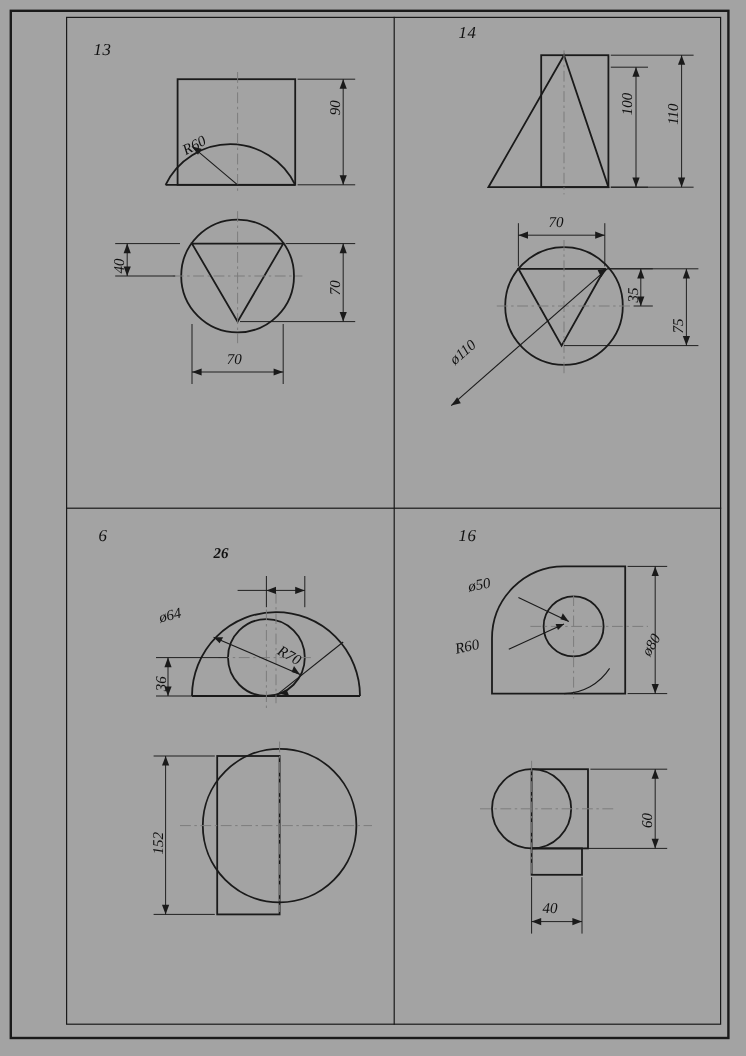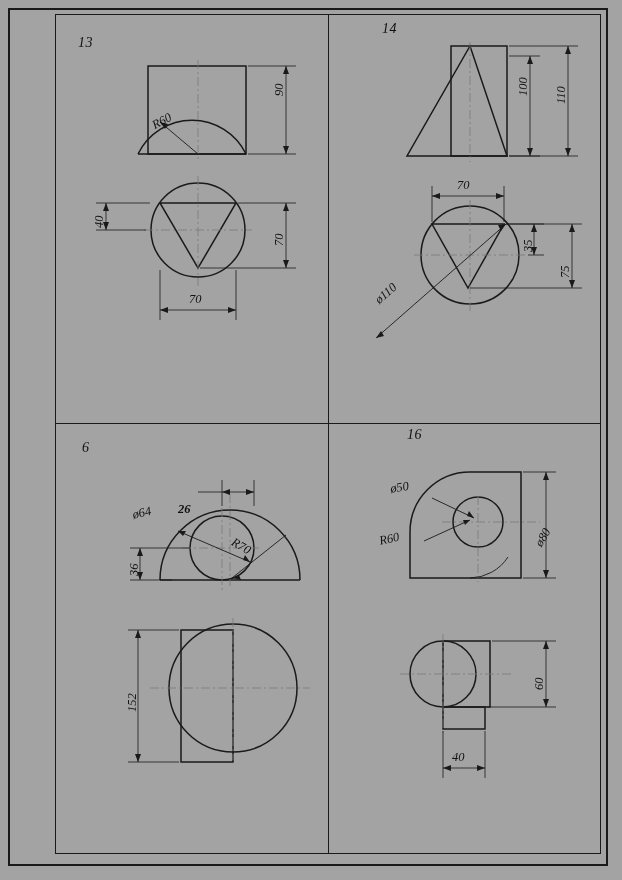--- a/index.html
+++ b/index.html
@@ -165,27 +165,27 @@
     <line class="center" x1="150" y1="688" x2="310" y2="688"></line>
     <line class="center" x1="233" y1="618" x2="233" y2="760"></line>
 
     <line class="ext" x1="179" y1="630" x2="128" y2="630"></line>
     <line class="ext" x1="179" y1="762" x2="128" y2="762"></line>
     <line class="ext" x1="138" y1="630" x2="138" y2="762"></line>
     <polygon fill="#1a1a1a" points="138,630 135,638 141,638"></polygon>
     <polygon fill="#1a1a1a" points="138,762 135,754 141,754"></polygon>
   </svg>
 
-  <div class="dim" style="left:178px;top:502px;font-weight:bold;">26</div>
+  <div class="dim" style="left:178px;top:454px;font-weight:bold;">26</div>
   <div class="dim" style="left:131px;top:508px;transform:rotate(-13deg);transform-origin:left top;">ø64</div>
   <div class="dim" style="left:236px;top:535px;transform:rotate(30deg);transform-origin:left top;">R70</div>
   <div class="dim" style="left:127px;top:576px;transform:rotate(-90deg);transform-origin:left top;">36</div>
   <div class="dim" style="left:125px;top:712px;transform:rotate(-90deg);transform-origin:left top;">152</div>
 
-  <div class="cell-num" style="left:382px;top:427px;margin-left:25px;">16</div>
+  <div class="cell-num" style="left:382px;top:440px;">16</div>
 
   <svg width="622" height="880">
 
     <path class="solid" d="M 410 578 L 410 532 A 60 60 0 0 1 470 472 L 521 472 L 521 578 Z"></path>
     <circle class="solid" cx="478" cy="522" r="25"></circle>
     <line class="center" x1="478" y1="496" x2="478" y2="582"></line>
     <line class="center" x1="442" y1="522" x2="540" y2="522"></line>
 
     <path class="thin" d="M 470 578 A 46 46 0 0 0 508 557"></path>
 

